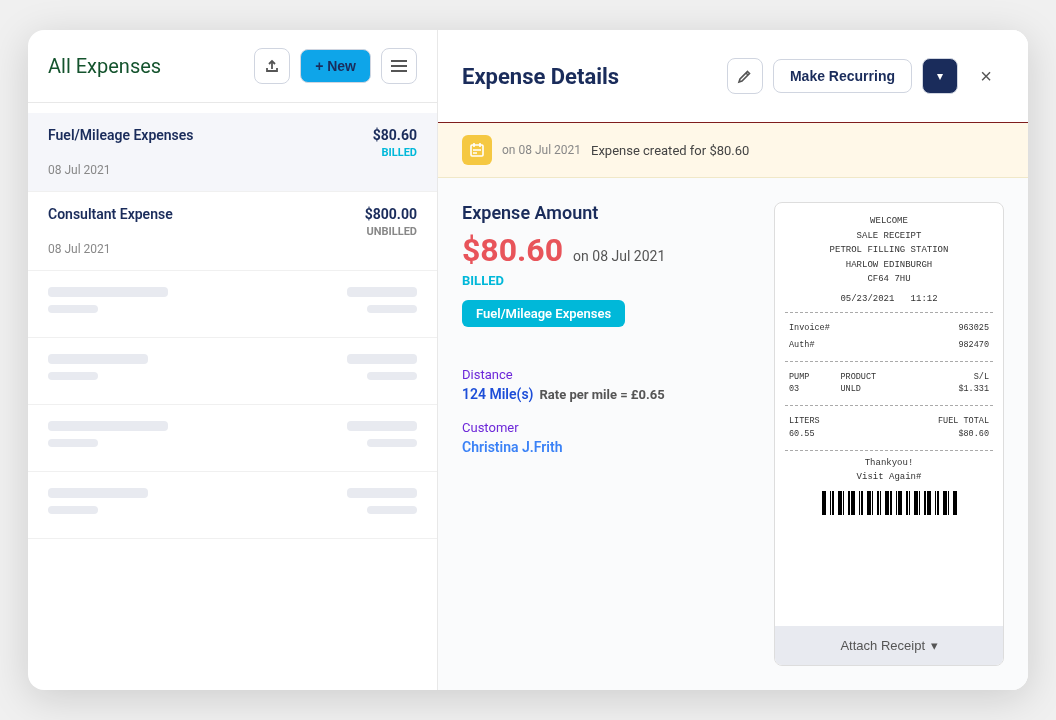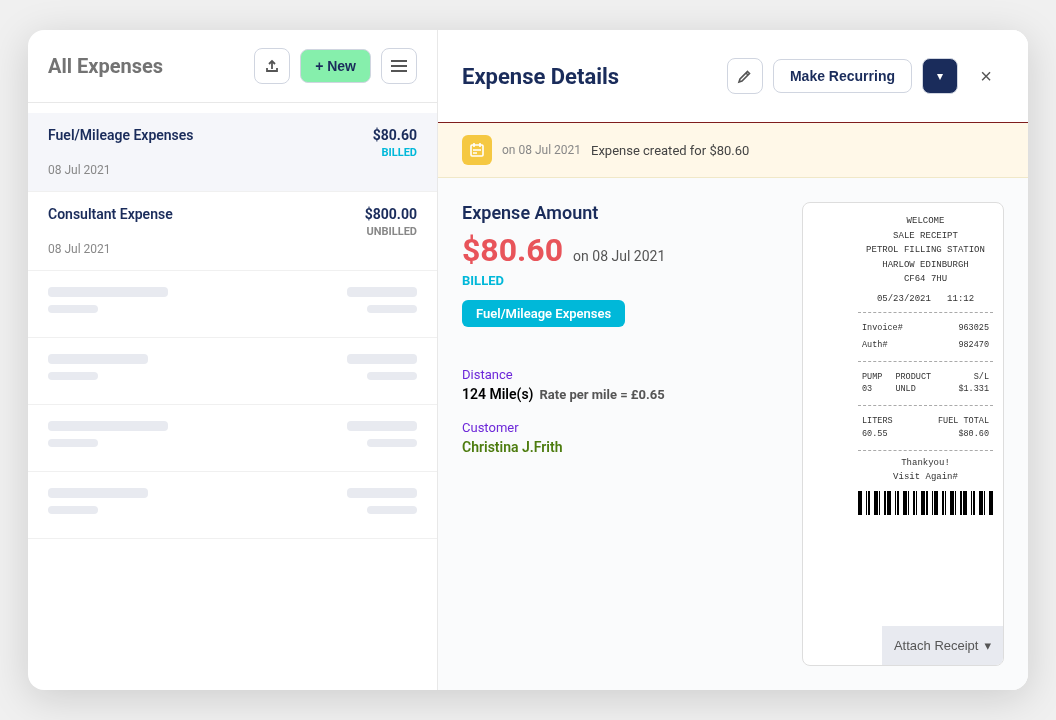--- a/index.html
+++ b/index.html
@@ -31,22 +31,22 @@
     }
     .left-header {
       display: flex;
       align-items: center;
       padding: 18px 20px;
       border-bottom: 1px solid #e8e8e8;
       gap: 10px;
     }
     .left-header-title {
       font-size: 20px;
-      font-weight: 700;
-      color: #737373;
+      font-weight: 400;
+      color: #14532d;
       flex: 1;
     }
     .icon-btn {
       width: 36px;
       height: 36px;
       border: 1.5px solid #d0d5e0;
       border-radius: 8px;
       background: white;
       display: flex;
       align-items: center;
@@ -55,21 +55,21 @@
       color: #555;
       font-size: 14px;
     }
     .new-btn {
       display: flex;
       align-items: center;
       gap: 4px;
       padding: 8px 14px;
       border: 1.5px solid #d0d5e0;
       border-radius: 8px;
-      background: #86efac;
+      background: #0ea5e9;
       cursor: pointer;
       font-size: 14px;
       font-weight: 600;
       color: #1a2c5b;
     }
     .expense-list {
       padding: 10px 0;
       flex: 1;
       overflow-y: auto;
     }
@@ -280,43 +280,42 @@
       margin-bottom: 18px;
     }
     .detail-label {
       font-size: 13px;
       color: #6d28d9;
       margin-bottom: 4px;
     }
     .detail-value {
       font-size: 14px;
       font-weight: 600;
-      color: #000000;
+      color: #1d4ed8;
     }
     .detail-value.link {
-      color: #4d7c0f;
+      color: #3b82f6;
       cursor: pointer;
     }
     .detail-sub {
       font-size: 13px;
       color: #555;
       font-weight: 700;
     }
 
     
     .receipt-container {
-      width: 202px;
+      width: 230px;
       flex-shrink: 0;
       border: 1px solid #ddd;
       border-radius: 8px;
       background: white;
       overflow: hidden;
       display: flex;
       flex-direction: column;
-      align-items: flex-end;
     }
     .receipt-body {
       flex: 1;
       padding: 12px 10px;
       font-size: 9px;
       color: #333;
       font-family: 'Courier New', monospace;
       line-height: 1.5;
     }
     .receipt-line {

